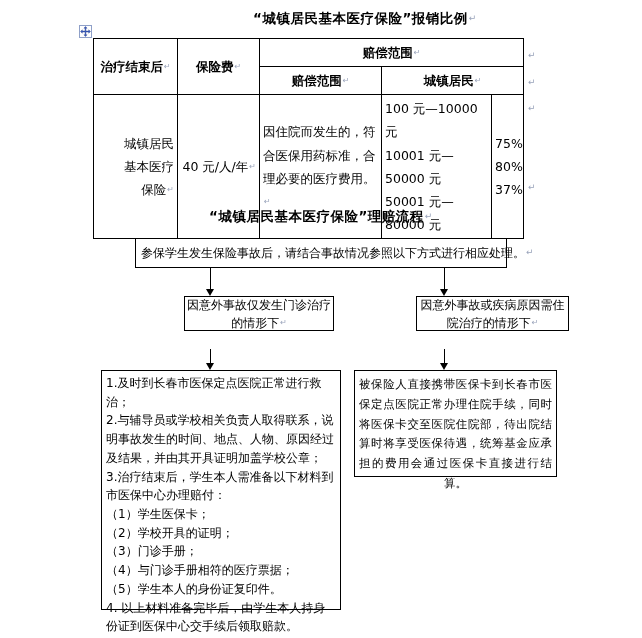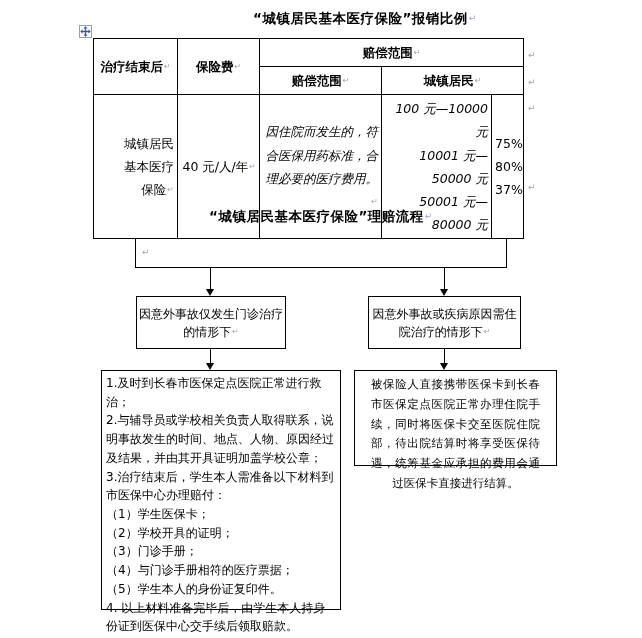--- a/index.html
+++ b/index.html
@@ -54,21 +54,21 @@
   }
   #benefit-table td {
     border: 1px solid #000;
     font-size: 12.5px;
     padding: 2px 3px;
     vertical-align: middle;
     line-height: 1.85;
   }
   .th { font-weight: bold; text-align: center; }
   .cell-center { text-align: right; }
-  .cell-left { text-align: right; font-style: italic; }
+  .cell-left { text-align: left; }
   .mini-pilcrow {
     font-size: 8px; color: #9aa4bb; font-weight: normal;
     vertical-align: 2px; margin-left: 1px;
   }
 
   
   .outside-mark {
     position: absolute;
     font-size: 9px;
     color: #9aa4bb;
@@ -83,39 +83,40 @@
     line-height: 1.5;
   }
   #box-top {
     left: 135px; top: 238px;
     width: 372px; height: 30px;
     display: flex; align-items: center;
     padding: 0 5px;
     white-space: nowrap;
   }
   #box-mid-left, #box-mid-right {
-    top: 296px; height: 53px;
+    top: 296px; height: 35px;
     display: flex; flex-direction: column;
     align-items: center; justify-content: center;
     text-align: center;
+    margin-left: 48px;
   }
   #box-mid-left  { left: 136px; width: 150px; }
   #box-mid-right { left: 368px; width: 153px; }
 
   #box-bottom-left {
     left: 101px; top: 370px;
     width: 240px; height: 240px;
     padding: 3px 4px;
     line-height: 1.56;
     font-size: 12px;
   }
   #box-bottom-right {
     left: 354px; top: 370px;
-    width: 203px; height: 96px;
-    padding: 4px 16px;
+    width: 203px; height: 107px;
+    padding: 4px 4px;
     line-height: 1.72;
     font-size: 11.5px;
     text-align: justify;
     text-align-last: center;
   }
   #box-bottom-left p { margin: 0; }
 
   
   .vline {
     position: absolute;
@@ -204,20 +205,21 @@
   <div class="outside-mark" style="left:528px; top:50px;">↵</div>
   <div class="outside-mark" style="left:528px; top:77px;">↵</div>
   <div class="outside-mark" style="left:528px; top:103px;">↵</div>
   <div class="outside-mark" style="left:528px; top:182px;">↵</div>
 
   <div class="doc-title" id="title-2">
     <span>“城镇居民基本医疗保险”理赔流程</span><span class="pilcrow">↵</span>
   </div>
 
   <div class="flow-box" id="box-top">
+    <span>参保学生发生保险事故后，请结合事故情况参照以下方式进行相应处理。</span>
       <span class="pilcrow">↵</span>
   </div>
 
   <div class="vline" style="left:210px; top:268px; height:21px;"></div>
   <div class="arrow-head" style="left:206px; top:289px;"></div>
 
   <div class="vline" style="left:444px; top:268px; height:21px;"></div>
   <div class="arrow-head" style="left:440px; top:289px;"></div>
 
   <div class="flow-box" id="box-mid-left">

